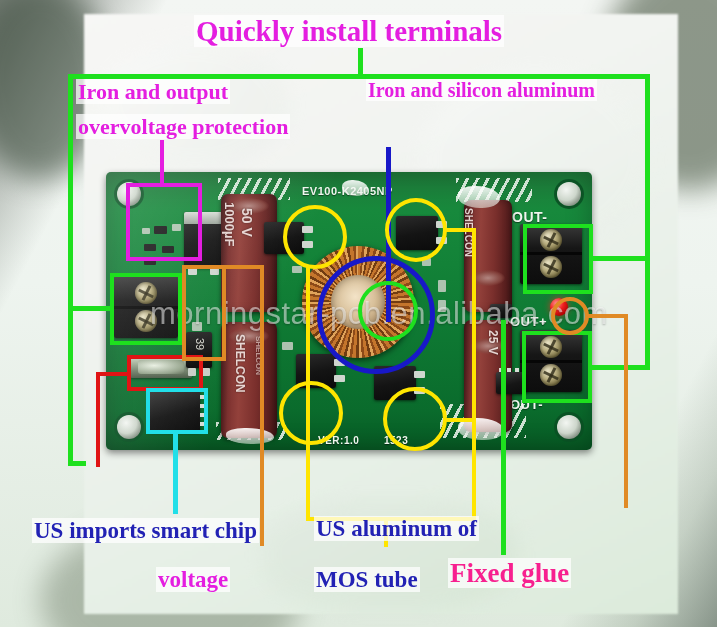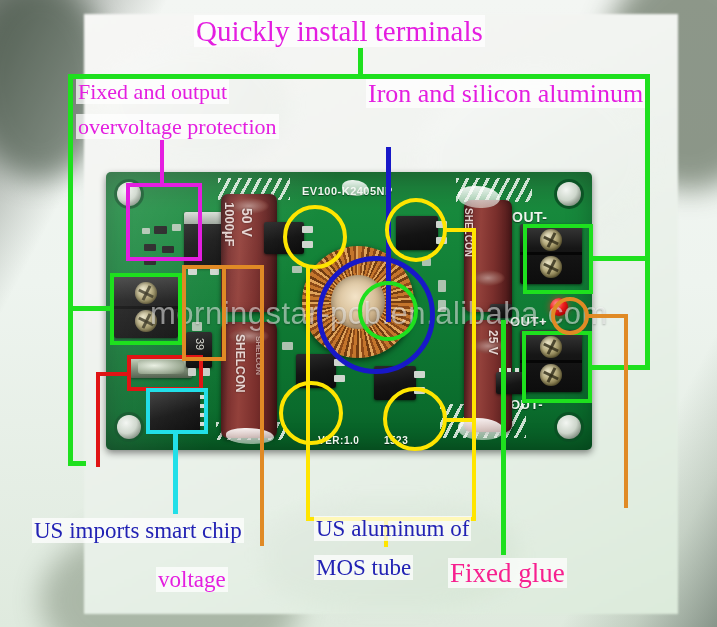--- a/index.html
+++ b/index.html
@@ -93,21 +93,21 @@
     color:rgba(255,255,255,.52);font-family:"Liberation Sans",sans-serif;
     font-size:31px;letter-spacing:.5px;white-space:nowrap;pointer-events:none;
     text-shadow:0 1px 2px rgba(0,0,0,.25);}
 
   
   .ln{position:absolute;}
   .box{position:absolute;background:transparent;box-sizing:border-box;}
   .ell{position:absolute;border-radius:50%;box-sizing:border-box;background:transparent;}
 
   
-  .lab{position:absolute;white-space:nowrap;line-height:1.18;}
+  .lab{position:absolute;white-space:nowrap;line-height:1.18;font-weight:bold;}
   .lab.magenta{color:#e41ee0;}
   .lab.pink{color:#f7208f;}
   .lab.blue{color:#2222b4;}
   .hl{background:rgba(255,255,255,.72);padding:0 2px;}
 </style>
 </head>
 <body>
 
 <div id="stage">
 
@@ -307,49 +307,49 @@
   <div class="ell" style="left:551px;top:297px;width:38px;height:38px;border:4px solid #e08a25;"></div>
   <div class="ln" style="left:586px;top:314px;width:42px;height:4px;background:#e08a25;"></div>
   <div class="ln" style="left:624px;top:314px;width:4px;height:194px;background:#e08a25;"></div>
 
   <div class="lab magenta" style="left:194px;top:14px;font-size:29px;">
     <span class="hl">Quickly install terminals</span>
   </div>
 
   <div class="lab magenta" style="left:76px;top:79px;font-size:22px;">
     <div>
-      <span class="hl">Fixed and output</span>
+      <span class="hl">Iron and output</span>
     </div>
     <div style="margin-top:9px;">
       <span class="hl">overvoltage protection</span>
     </div>
   </div>
 
-  <div class="lab magenta" style="left:366px;top:79px;font-size:26px;">
+  <div class="lab magenta" style="left:366px;top:79px;font-size:20px;">
     <div>
       <span class="hl">Iron and silicon aluminum</span>
     </div>
   </div>
 
 
   <div class="lab blue" style="left:32px;top:517px;font-size:23px;">
     <span class="hl">US imports smart chip</span>
   </div>
 
   <div class="lab magenta" style="left:156px;top:555px;font-size:23px;">
     <div style="margin-top:11px;">
       <span class="hl">voltage</span>
     </div>
   </div>
 
   <div class="lab blue" style="left:314px;top:515px;font-size:23px;">
     <div>
       <span class="hl">US aluminum of</span>
     </div>
-    <div style="margin-top:12px;">
+    <div style="margin-top:24px;">
       <span class="hl">MOS tube</span>
     </div>
   </div>
 
   <div class="lab pink" style="left:448px;top:558px;font-size:27px;">
     <span class="hl">Fixed glue</span>
   </div>
 
   <div class="lab blue" style="left:588px;top:515px;font-size:23px;">
   </div>

